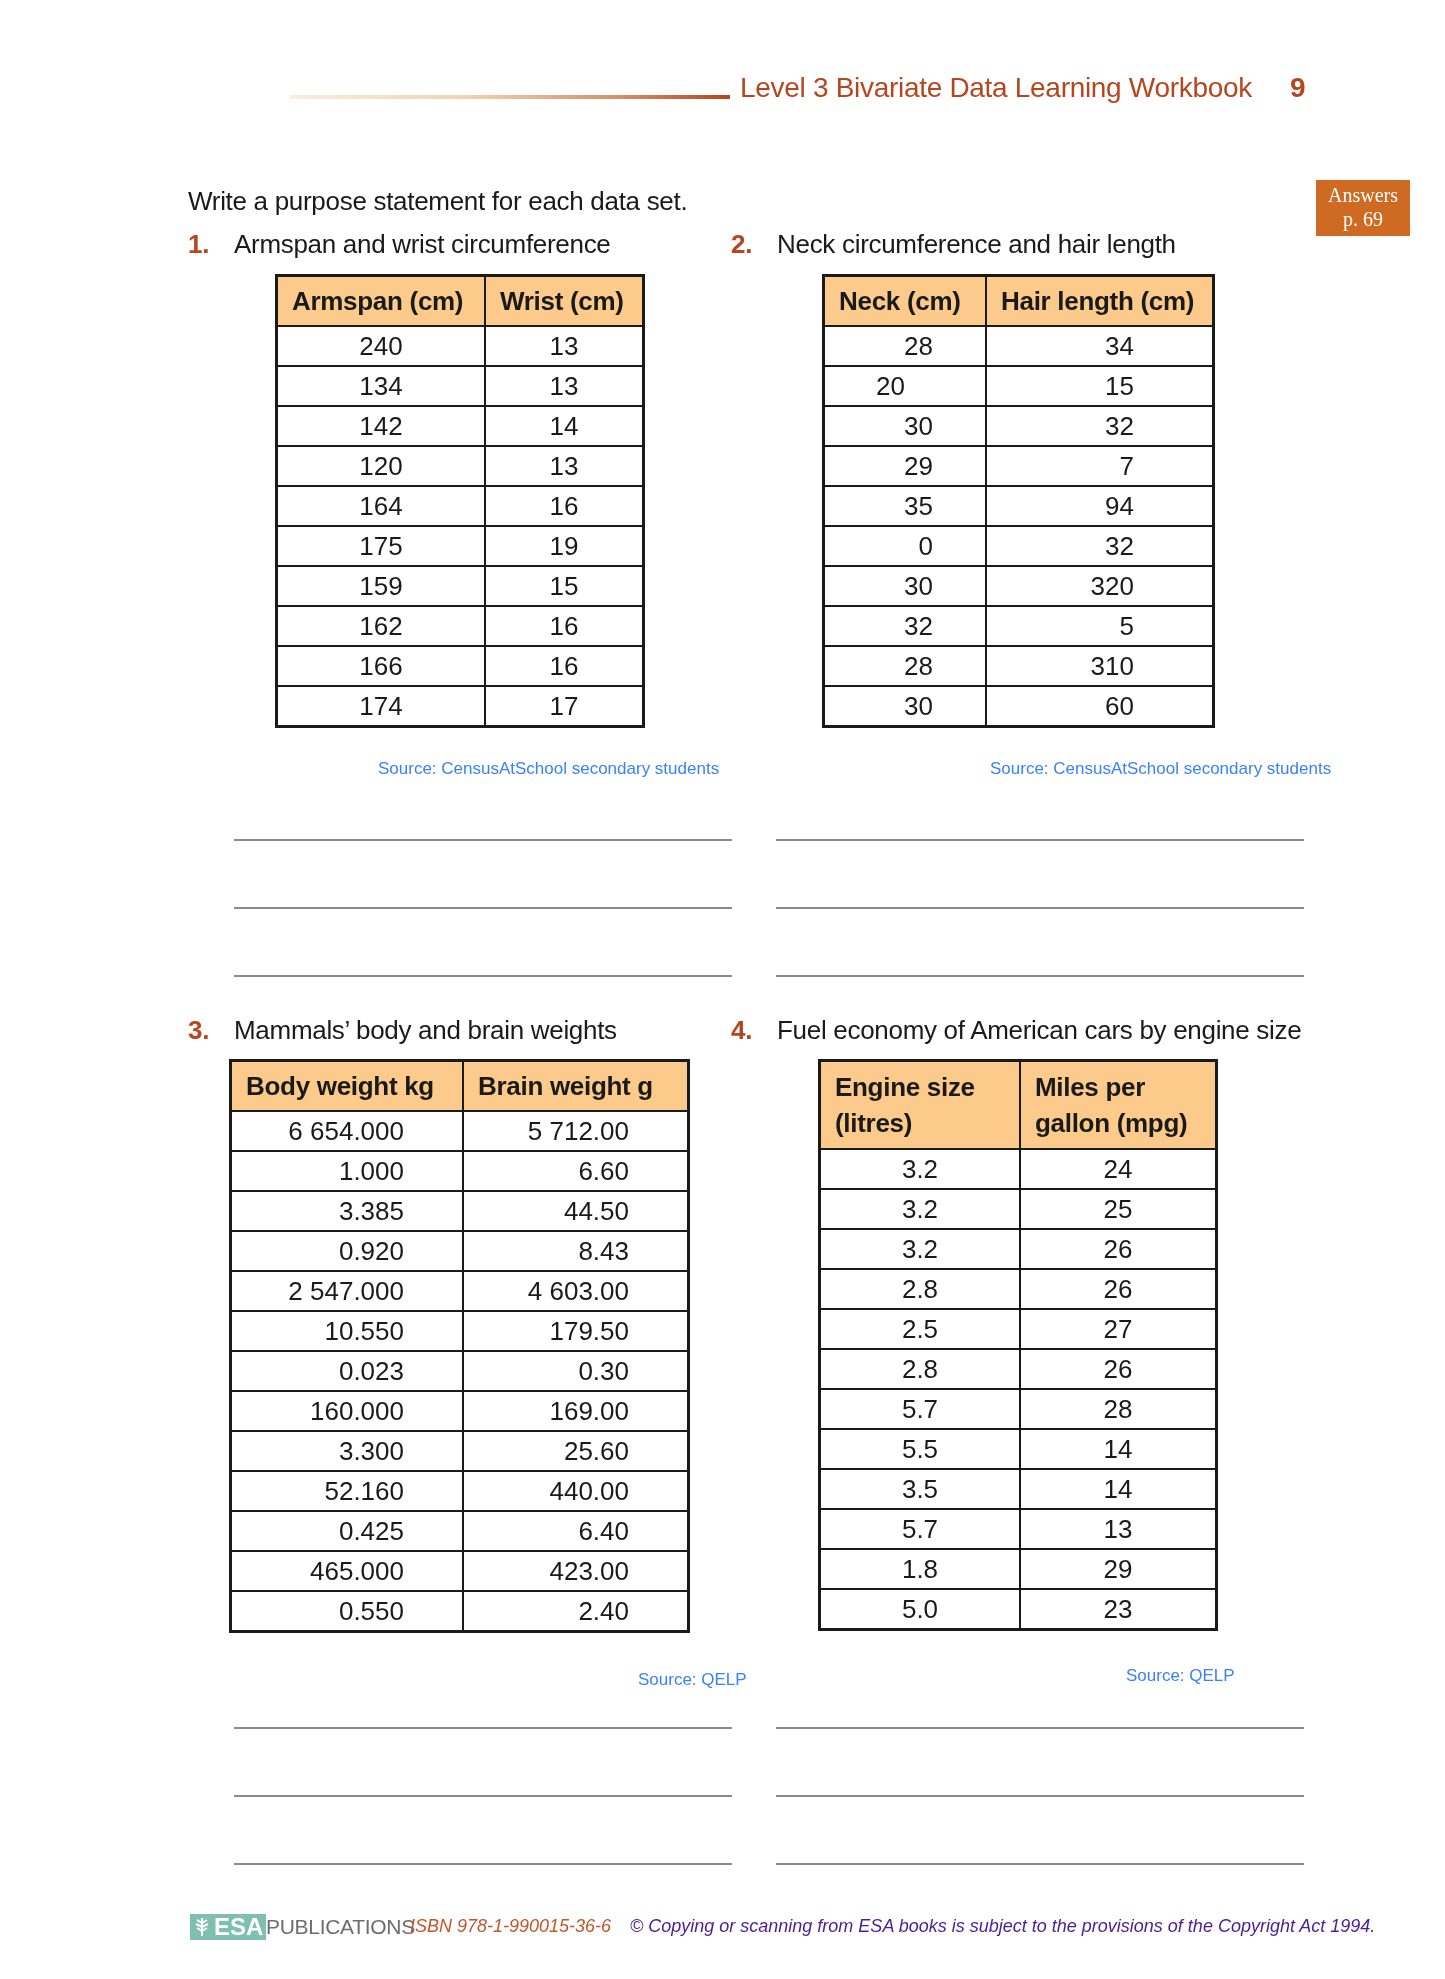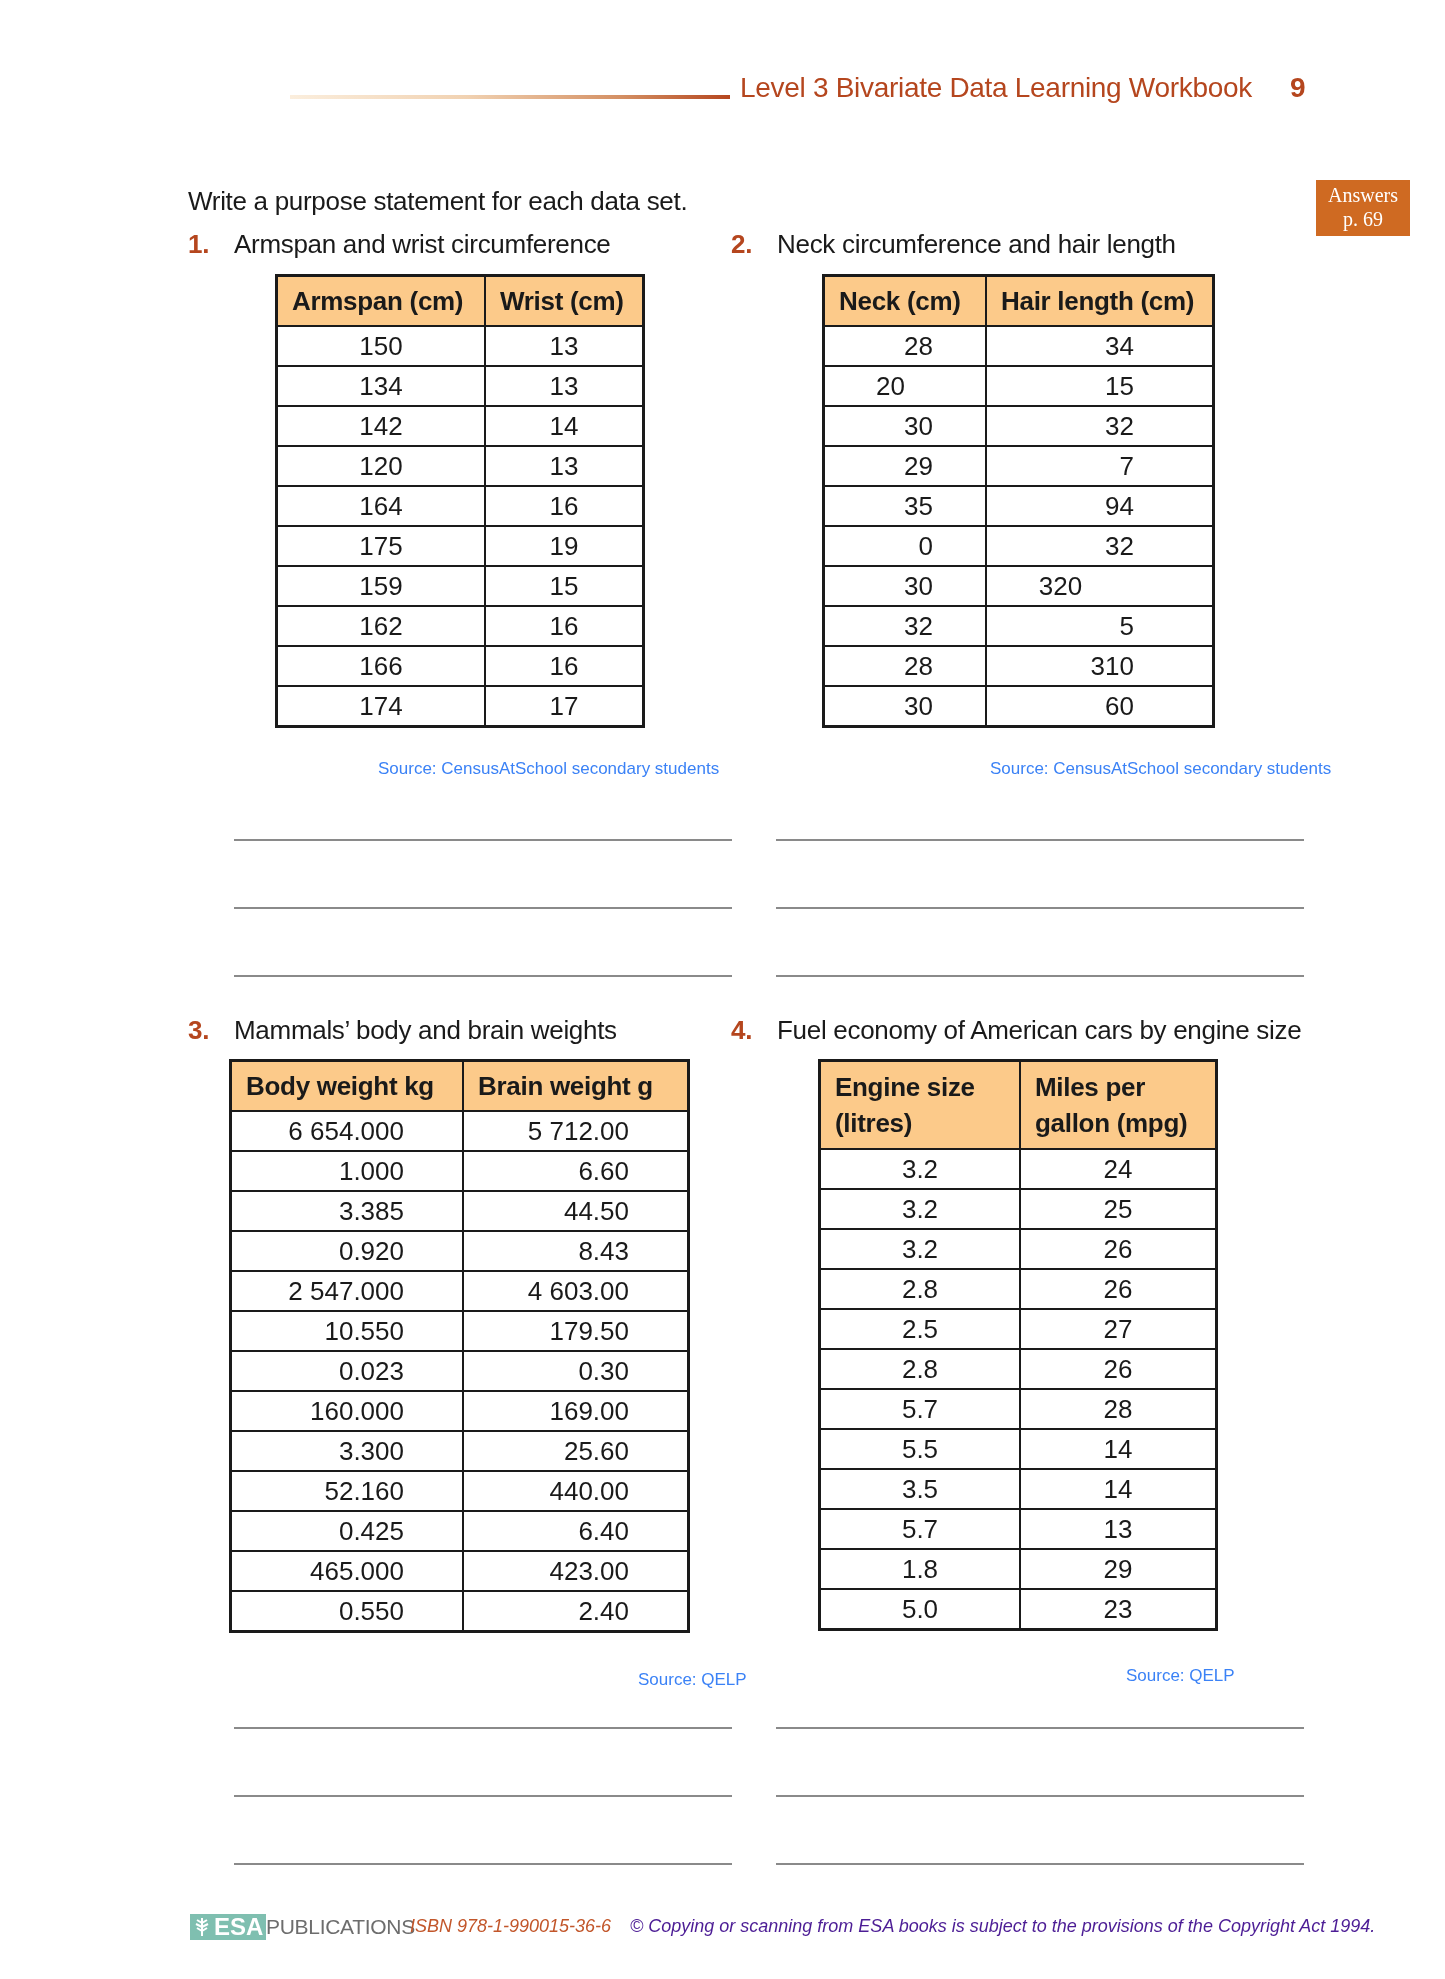--- a/index.html
+++ b/index.html
@@ -59,21 +59,21 @@
 </div>
 <table class="dt" style="left:275px; top:274px; width:370px;">
   <thead>
       <tr>
     <th style="width:178px;">Armspan (cm)</th>
     <th>Wrist (cm)</th>
   </tr>
     </thead>
   <tbody id="tb0">
       <tr>
-        <td class="c">150</td>
+        <td class="c">240</td>
         <td class="c">13</td>
       </tr>
       <tr>
         <td class="c">134</td>
         <td class="c">13</td>
       </tr>
       <tr>
         <td class="c">142</td>
         <td class="c">14</td>
       </tr>
@@ -139,21 +139,21 @@
       <tr>
         <td class="c" style="text-align: right; padding-right: 52px;">35</td>
         <td class="c" style="text-align: right; padding-right: 78px;">94</td>
       </tr>
       <tr>
         <td class="c" style="text-align: right; padding-right: 52px;">0</td>
         <td class="c" style="text-align: right; padding-right: 78px;">32</td>
       </tr>
       <tr>
         <td class="c" style="text-align: right; padding-right: 52px;">30</td>
-        <td class="c" style="text-align: center; padding-right: 78px;">320</td>
+        <td class="c" style="text-align: right; padding-right: 78px;">320</td>
       </tr>
       <tr>
         <td class="c" style="text-align: right; padding-right: 52px;">32</td>
         <td class="c" style="text-align: right; padding-right: 78px;">5</td>
       </tr>
       <tr>
         <td class="c" style="text-align: right; padding-right: 52px;">28</td>
         <td class="c" style="text-align: right; padding-right: 78px;">310</td>
       </tr>
       <tr>

